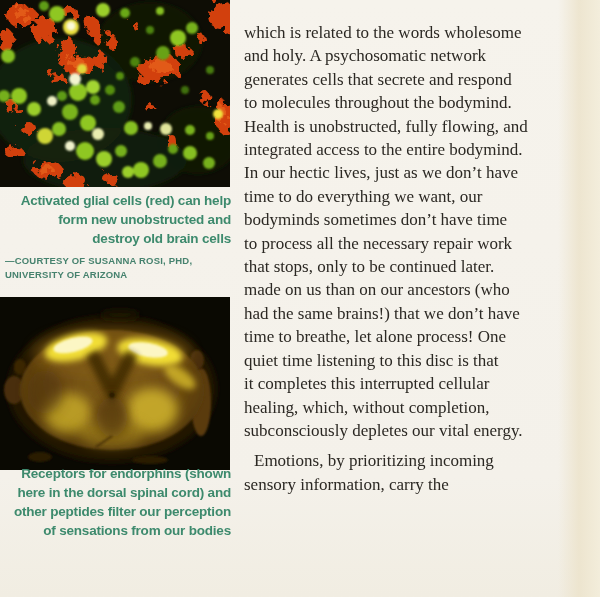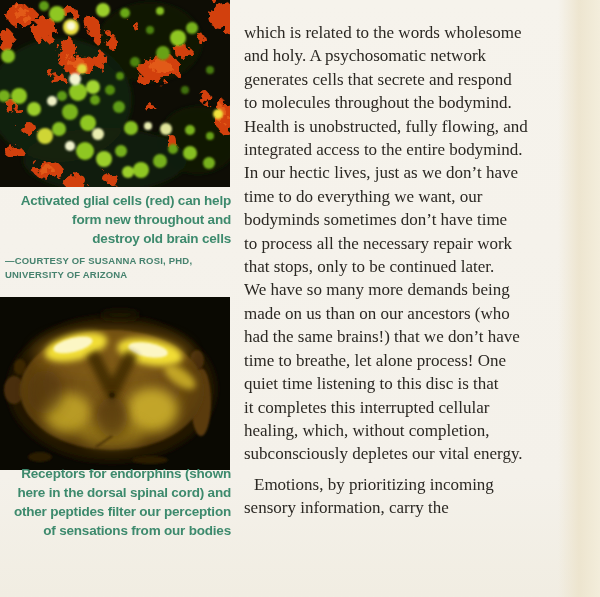--- a/index.html
+++ b/index.html
@@ -146,21 +146,21 @@
         <circle cx="52" cy="101" r="5" fill="#eef0c4"></circle>
         <circle cx="75" cy="79" r="6" fill="#f2f4d0"></circle>
         <circle cx="148" cy="126" r="4" fill="#e9ecb0"></circle>
         <circle cx="166" cy="129" r="6" fill="#dfe49a"></circle>
       </g>
     </svg>
   </figure>
 
   <div class="caption caption1">
       <div class="line">Activated glial cells (red) can help</div>
-      <div class="line">form new throughout and</div>
+      <div class="line">form new unobstructed and</div>
       <div class="line">destroy old brain cells</div>
     </div>
 
   <div class="credit">
       <div class="line">—COURTESY OF SUSANNA ROSI, PHD,</div>
       <div class="line">UNIVERSITY OF ARIZONA</div>
     </div>
 
   <figure class="figure fig2">
     <svg viewBox="0 0 230 173" aria-hidden="true">
@@ -222,21 +222,20 @@
         <div class="line">and holy. A psychosomatic network</div>
         <div class="line">generates cells that secrete and respond</div>
         <div class="line">to molecules throughout the bodymind.</div>
         <div class="line">Health is unobstructed, fully flowing, and</div>
         <div class="line">integrated access to the entire bodymind.</div>
         <div class="line">In our hectic lives, just as we don’t have</div>
         <div class="line">time to do everything we want, our</div>
         <div class="line">bodyminds sometimes don’t have time</div>
         <div class="line">to process all the necessary repair work</div>
         <div class="line">that stops, only to be continued later.</div>
-        <div class="line">We have so many more demands being</div>
         <div class="line">made on us than on our ancestors (who</div>
         <div class="line">had the same brains!) that we don’t have</div>
         <div class="line">time to breathe, let alone process! One</div>
         <div class="line">quiet time listening to this disc is that</div>
         <div class="line">it completes this interrupted cellular</div>
         <div class="line">healing, which, without completion,</div>
         <div class="line">subconsciously depletes our vital energy.</div>
       </div>
     <div class="para para2">
         <div class="line">Emotions, by prioritizing incoming</div>

